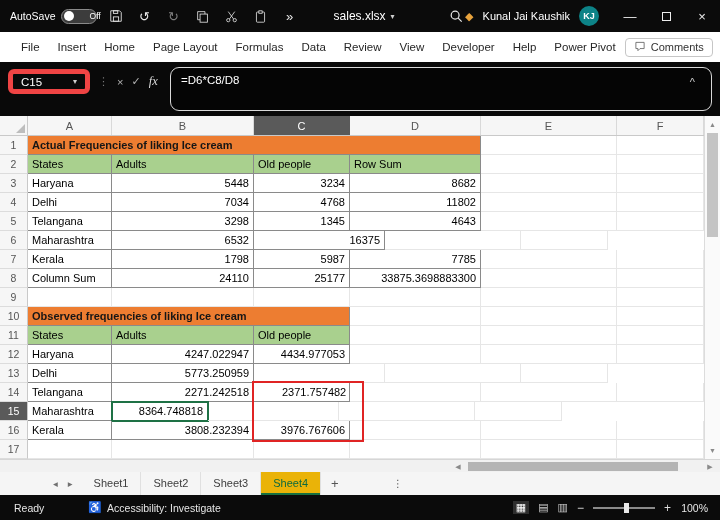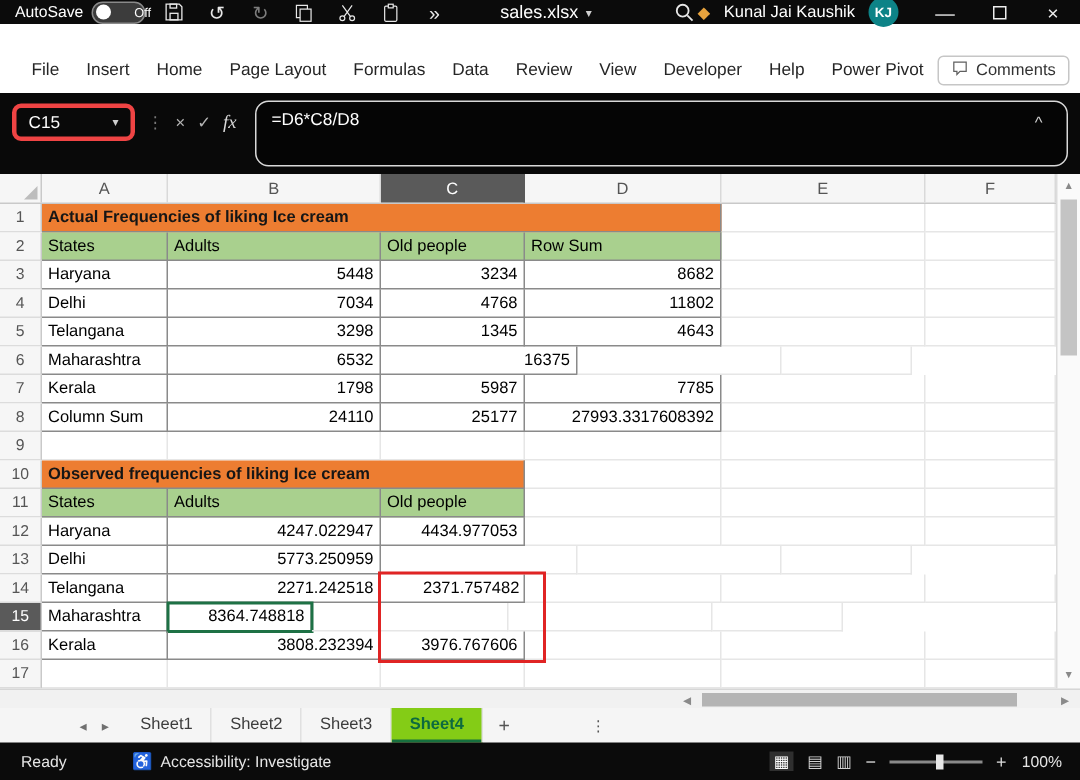--- a/index.html
+++ b/index.html
@@ -1,21 +1,21 @@
 <!DOCTYPE html>
 <html><head>
 <meta charset="utf-8">
 <style>
   * { box-sizing: border-box; margin: 0; padding: 0; }
   html,body { width:720px; height:520px; }
   body { position:relative; overflow:hidden; background:#fff;
          font-family:"Liberation Sans", sans-serif; }
 
   
-  .titlebar { position:absolute; left:0; top:0; width:720px; height:16px;
+  .titlebar { position:absolute; left:0; top:0; width:720px; height:32px;
               background:#0b0b0b; display:flex; align-items:center; color:#fff; }
   .tb-left { display:flex; align-items:center; gap:9px; padding-left:10px; }
   .autosave { display:flex; align-items:center; gap:5px; font-size:10.5px; }
   .toggle { width:36px; height:15px; border-radius:8px; background:#3c3c3c;
             border:1px solid #8a8a8a; display:flex; align-items:center; gap:16px; padding:0 2px; }
   .knob { width:10px; height:10px; border-radius:50%; background:#fff; flex:0 0 auto; }
   .toggle-label { font-size:8.5px; color:#fff; }
   .tb-icon { width:20px; height:22px; display:flex; align-items:center; justify-content:center;
              font-size:13px; color:#e8e8e8; }
   .tb-icon.dim { color:#7d7d7d; }
@@ -36,21 +36,21 @@
   .ribbon { position:absolute; left:0; top:32px; width:720px; height:30px; background:#ffffff;
             display:flex; align-items:center; font-size:11.5px; color:#262626; }
   .ribbon-tabs { display:flex; padding-left:12px; }
   .ribbon-tab { padding:0 9px; line-height:30px; white-space:nowrap; }
   .ribbon-right { margin-left:auto; display:flex; align-items:center; gap:8px; padding-right:10px; }
   .comments-btn { display:flex; align-items:center; gap:5px; border:1px solid #c6c6c6;
                   border-radius:4px; padding:2px 8px; font-size:11px; background:#fff; color:#333; }
 
   
   .fbar { position:absolute; left:0; top:62px; width:720px; height:54px; background:#090909; }
-  .namebox { position:absolute; left:8px; top:7px; width:82px; height:25px; border:3px solid #ef4444;
+  .namebox { position:absolute; left:8px; top:7px; width:82px; height:25px; border:5px solid #ef4444;
              border-radius:6px; color:#fff; font-size:11.5px; display:flex; align-items:center;
              padding:0 8px; }
   .namebox .caret { margin-left:auto; }
   .fx-group { position:absolute; left:98px; top:7px; height:25px; display:flex; align-items:center;
               gap:8px; color:#b5b5b5; font-size:11px; }
   .kebab { color:#787878; font-size:11px; }
   .fx { font-style:italic; font-family:"Liberation Serif", serif; font-size:12.5px; color:#dadada; }
   .formula-box { position:absolute; left:170px; right:8px; top:5px; height:44px;
                  border:1px solid #d9d9d9; border-radius:9px; color:#fff; font-size:11.5px;
                  padding:6px 28px 0 10px; background:#050505; }
@@ -99,21 +99,21 @@
   .hthumb { position:absolute; left:4px; right:26px; top:0; height:9px; background:#b4b4b4; }
 
   
   .tabsrow { position:absolute; left:0; top:472px; width:720px; height:23px; background:#f5f5f5;
              display:flex; align-items:center; }
   .tab-nav { color:#707070; font-size:9.5px; padding:0 5px; }
   .tab-nav.first { margin-left:48px; }
   .sheet-tabs { display:flex; height:23px; margin-left:4px; }
   .sheet-tab { padding:0 12px; height:23px; line-height:23px; font-size:11px; color:#3c3c3c;
                border-right:1px solid #e0e0e0; white-space:nowrap; }
-  .sheet-tab.active { background:#84cc16; color:#0d6a3f; font-weight:bold;
+  .sheet-tab.active { background:#eab308; color:#0d6a3f; font-weight:normal;
                       box-shadow:inset 0 -2px 0 #17703f; }
   .add-tab { font-size:13px; color:#555; padding:0 10px; }
   .tabs-kebab { margin-left:44px; color:#555; font-size:10px; }
 
   
   .statusbar { position:absolute; left:0; top:495px; width:720px; height:25px; background:#0b0b0b;
                color:#e6e6e6; display:flex; align-items:center; font-size:10.5px; }
   .status-ready { margin-left:14px; }
   .status-access { margin-left:44px; display:flex; align-items:center; gap:5px; }
   .access-icon { font-size:11px; }
@@ -304,21 +304,21 @@
       <div class="cell c-num" style="width: 96px;">5987</div>
       <div class="cell c-num" style="width: 131px;">7785</div>
       <div class="cell" style="width: 136px;"></div>
       <div class="cell" style="width: 87px;"></div>
     </div>
     <div class="grow">
       <div class="rowhdr">8</div>
       <div class="cell c-txt" style="width: 84px;">Column Sum</div>
       <div class="cell c-num" style="width: 142px;">24110</div>
       <div class="cell c-num" style="width: 96px;">25177</div>
-      <div class="cell c-num" style="width: 131px;">27993.3317608392</div>
+      <div class="cell c-num" style="width: 131px;">33875.3698883300</div>
       <div class="cell" style="width: 136px;"></div>
       <div class="cell" style="width: 87px;"></div>
     </div>
     <div class="grow">
       <div class="rowhdr">9</div>
       <div class="cell" style="width: 84px;"></div>
       <div class="cell" style="width: 142px;"></div>
       <div class="cell" style="width: 96px;"></div>
       <div class="cell" style="width: 131px;"></div>
       <div class="cell" style="width: 136px;"></div>

